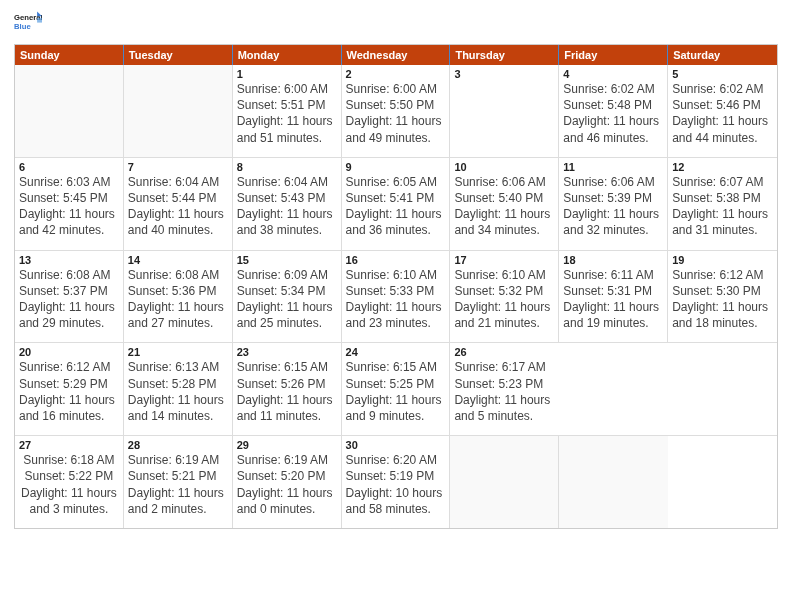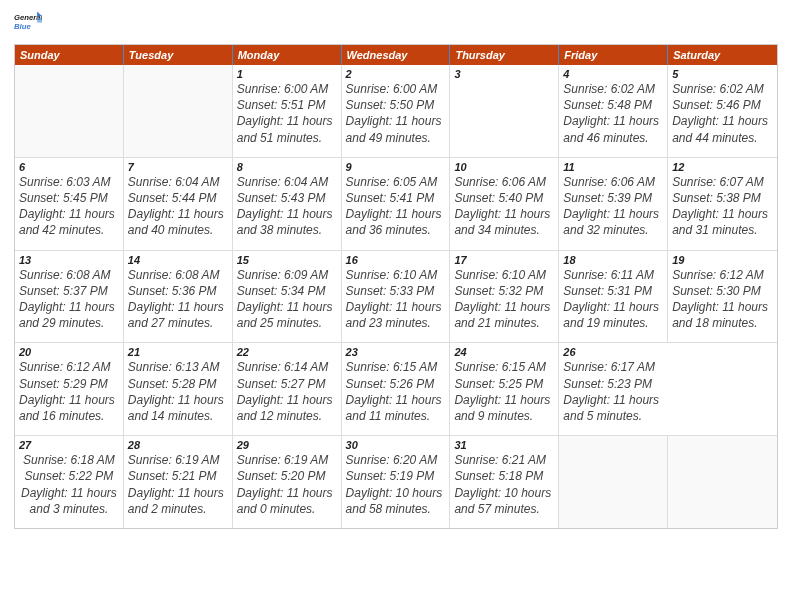--- a/index.html
+++ b/index.html
@@ -9,21 +9,20 @@
       width: 792px;
       height: 612px;
       overflow: hidden;
     }
     .container {
       width: 792px;
       height: 539px;
       padding: 10px 14px 10px 14px;
       display: flex;
       flex-direction: column;
-      font-style: italic;
     }
     .header {
       display: flex;
       justify-content: space-between;
       align-items: flex-start;
       margin-bottom: 6px;
     }
     .logo {
       display: flex;
       align-items: center;
@@ -257,26 +256,20 @@
 Sunset: 5:29 PM
 Daylight: 11 hours and 16 minutes.</div>
           </div>
           <div class="day-cell">
             <span class="day-num">21</span>
             <div class="day-info" style="white-space: pre-line;">Sunrise: 6:13 AM
 Sunset: 5:28 PM
 Daylight: 11 hours and 14 minutes.</div>
           </div>
           <div class="day-cell">
-            <span class="day-num">22</span>
-            <div class="day-info" style="white-space: pre-line;">Sunrise: 6:14 AM
-Sunset: 5:27 PM
-Daylight: 11 hours and 12 minutes.</div>
-          </div>
-          <div class="day-cell">
             <span class="day-num">23</span>
             <div class="day-info" style="white-space: pre-line;">Sunrise: 6:15 AM
 Sunset: 5:26 PM
 Daylight: 11 hours and 11 minutes.</div>
           </div>
           <div class="day-cell">
             <span class="day-num">24</span>
             <div class="day-info" style="white-space: pre-line;">Sunrise: 6:15 AM
 Sunset: 5:25 PM
 Daylight: 11 hours and 9 minutes.</div>
@@ -305,25 +298,19 @@
             <span class="day-num">29</span>
             <div class="day-info" style="white-space: pre-line;">Sunrise: 6:19 AM
 Sunset: 5:20 PM
 Daylight: 11 hours and 0 minutes.</div>
           </div>
           <div class="day-cell">
             <span class="day-num">30</span>
             <div class="day-info" style="white-space: pre-line;">Sunrise: 6:20 AM
 Sunset: 5:19 PM
 Daylight: 10 hours and 58 minutes.</div>
-          </div>
-          <div class="day-cell">
-            <span class="day-num">31</span>
-            <div class="day-info" style="white-space: pre-line;">Sunrise: 6:21 AM
-Sunset: 5:18 PM
-Daylight: 10 hours and 57 minutes.</div>
           </div>
           <div class="day-cell empty"></div>
           <div class="day-cell empty"></div>
         </div>
       </div>
   </div>
 </div>
 
 </body></html>

